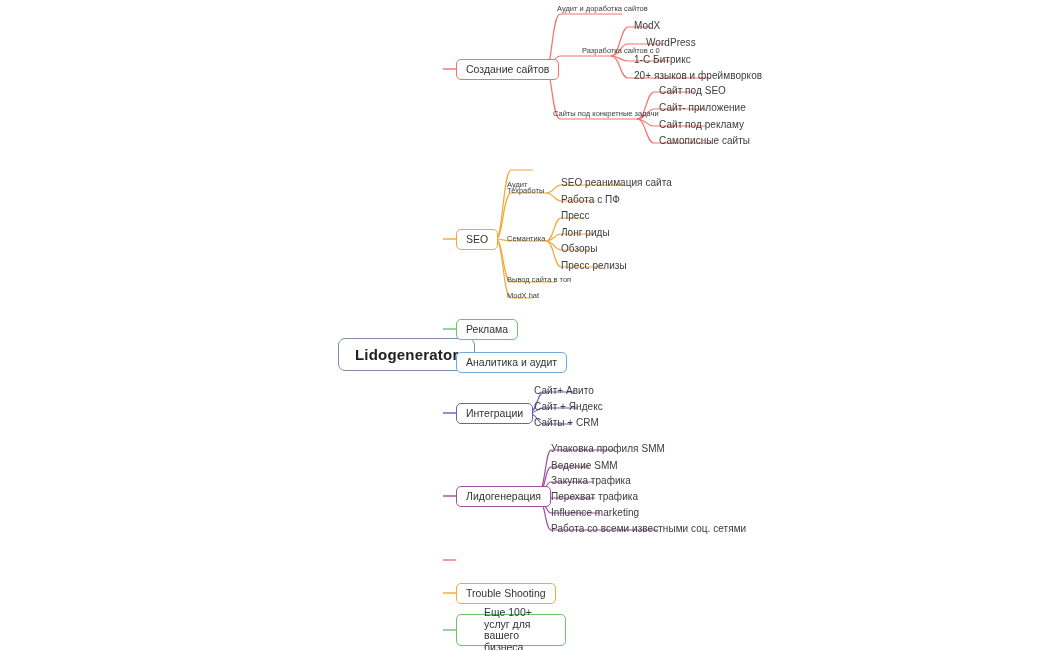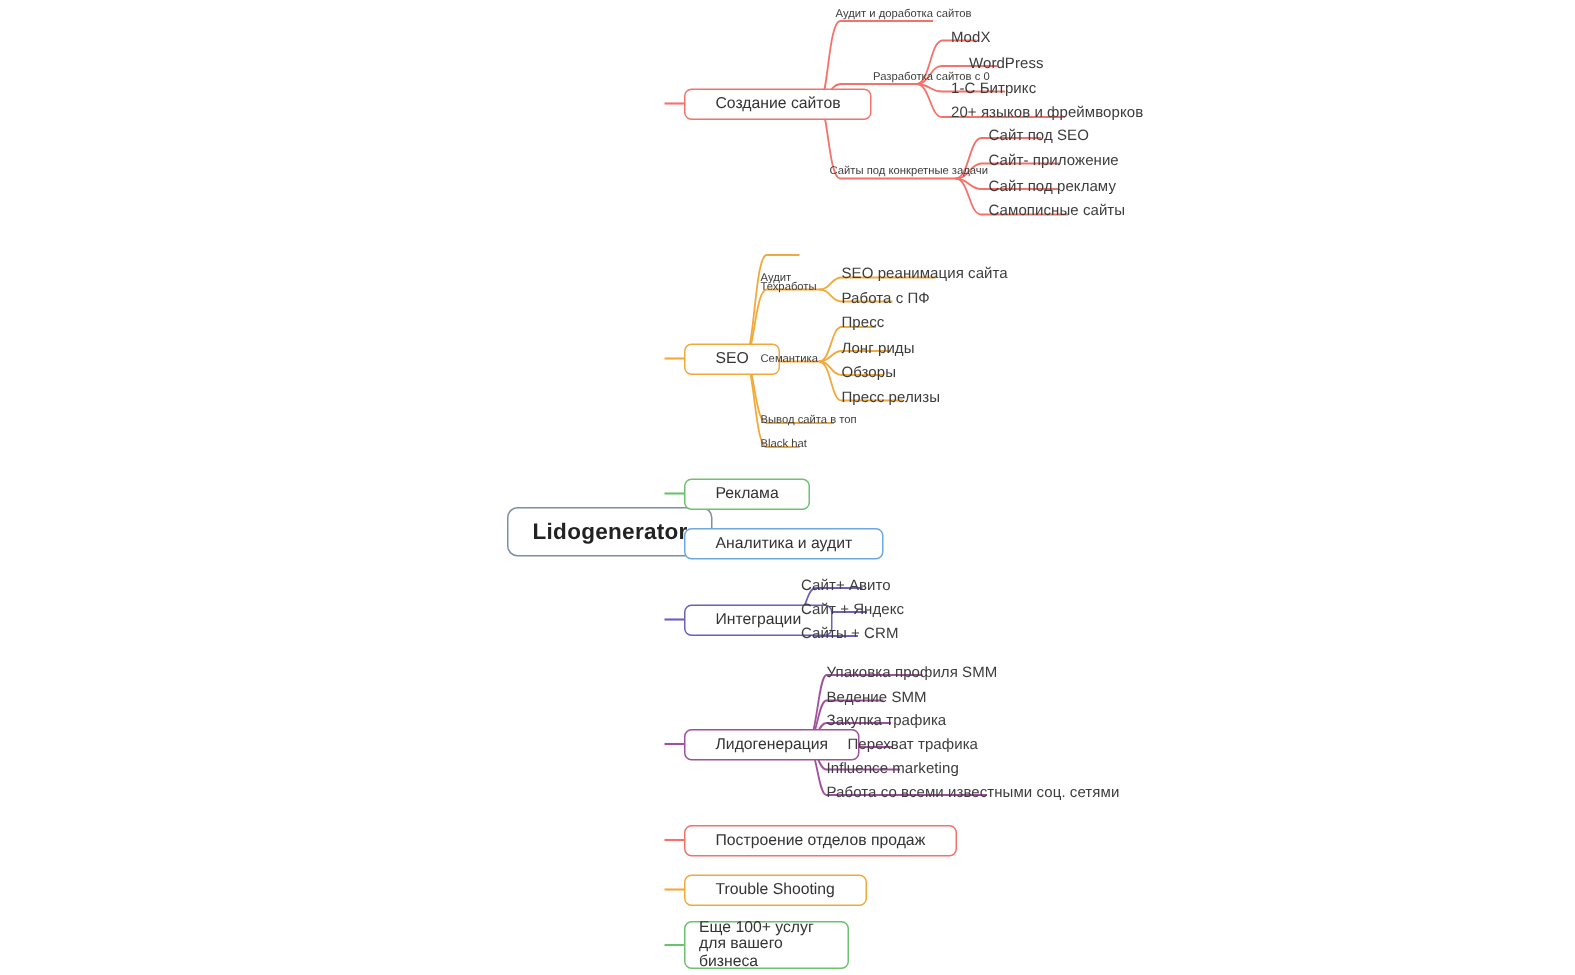--- a/index.html
+++ b/index.html
@@ -31,32 +31,32 @@
     border-radius:7px;
     padding:0 16px;
     height:33px;
     font-size:15px;
     font-weight:bold;
     color:#222;
     letter-spacing:.2px;
   }
 
   .lvl1{
-    padding:0 20px;
+    padding:0 9px;
     height:21px;
     font-size:10.5px;
     color:#333;
     border-width:1.2px;
     border-radius:5px;
   }
   .lvl1.twoline{
     height:32px;
     white-space:normal;
     line-height:11.5px;
-    padding:4px 9px;
+    padding:4px 27px;
   }
 
   
   .leaf{
     position:absolute;
     font-size:10px;
     color:#3c3c3c;
     white-space:nowrap;
     line-height:9px;
     letter-spacing:.05px;
@@ -164,23 +164,20 @@
   </div>
 
   <div class="node lvl1" style="left:456px;top:402.5px;border-color:#6b5fbf;">
     <span>Интеграции</span>
   </div>
 
   <div class="node lvl1" style="left:456px;top:485.5px;border-color:#a0509c;">
     <span>Лидогенерация</span>
   </div>
 
-  <div class="node lvl1" style="left:456px;top:549.5px;border-color:#f4726a;">
-    <span>Построение отделов продаж</span>
-  </div>
 
   <div class="node lvl1" style="left:456px;top:582.5px;border-color:#f2a93b;">
     <span>Trouble Shooting</span>
   </div>
 
   <div class="node lvl1 twoline" style="left:456px;top:614px;width:110px;border-color:#6ec16e;">
     <span>Еще 100+ услуг для вашего бизнеса</span>
   </div>
 
   <div class="mid" style="left:557px;top:4px;">Аудит и доработка сайтов</div>
@@ -196,34 +193,34 @@
 
   <div class="leaf" style="left:659px;top:86px;">Сайт под SEO</div>
   <div class="leaf" style="left:659px;top:103px;">Сайт- приложение</div>
   <div class="leaf" style="left:659px;top:120px;">Сайт под рекламу</div>
   <div class="leaf" style="left:659px;top:136px;">Самописные сайты</div>
 
   <div class="mid" style="left:507px;top:153px;margin-top:27px;">Аудит</div>
   <div class="mid" style="left:507px;top:186px;">Техработы</div>
   <div class="mid" style="left:507px;top:234px;">Семантика</div>
   <div class="mid" style="left:507px;top:275px;">Вывод сайта в топ</div>
-  <div class="mid" style="left:507px;top:291px;">Black hat</div>
+  <div class="mid" style="left:507px;top:291px;">ModX hat</div>
 
   <div class="leaf" style="left:561px;top:178px;">SEO реанимация сайта</div>
   <div class="leaf" style="left:561px;top:195px;">Работа с ПФ</div>
 
   <div class="leaf" style="left:561px;top:211px;">Пресс</div>
   <div class="leaf" style="left:561px;top:228px;">Лонг риды</div>
   <div class="leaf" style="left:561px;top:244px;">Обзоры</div>
   <div class="leaf" style="left:561px;top:261px;">Пресс релизы</div>
 
   <div class="leaf" style="left:534px;top:386px;">Сайт+ Авито</div>
   <div class="leaf" style="left:534px;top:402px;">Сайт + Яндекс</div>
   <div class="leaf" style="left:534px;top:418px;">Сайты + CRM</div>
 
   <div class="leaf" style="left:551px;top:444px;">Упаковка профиля SMM</div>
   <div class="leaf" style="left:551px;top:461px;">Ведение SMM</div>
   <div class="leaf" style="left:551px;top:476px;">Закупка трафика</div>
-  <div class="leaf" style="left:551px;top:492px;padding-left:14px;">Перехват трафика</div>
+  <div class="leaf" style="left:551px;top:492px;">Перехват трафика</div>
   <div class="leaf" style="left:551px;top:508px;">Influence marketing</div>
   <div class="leaf" style="left:551px;top:524px;">Работа со всеми известными соц. сетями</div>
 
 </div>
 
 </body></html>

